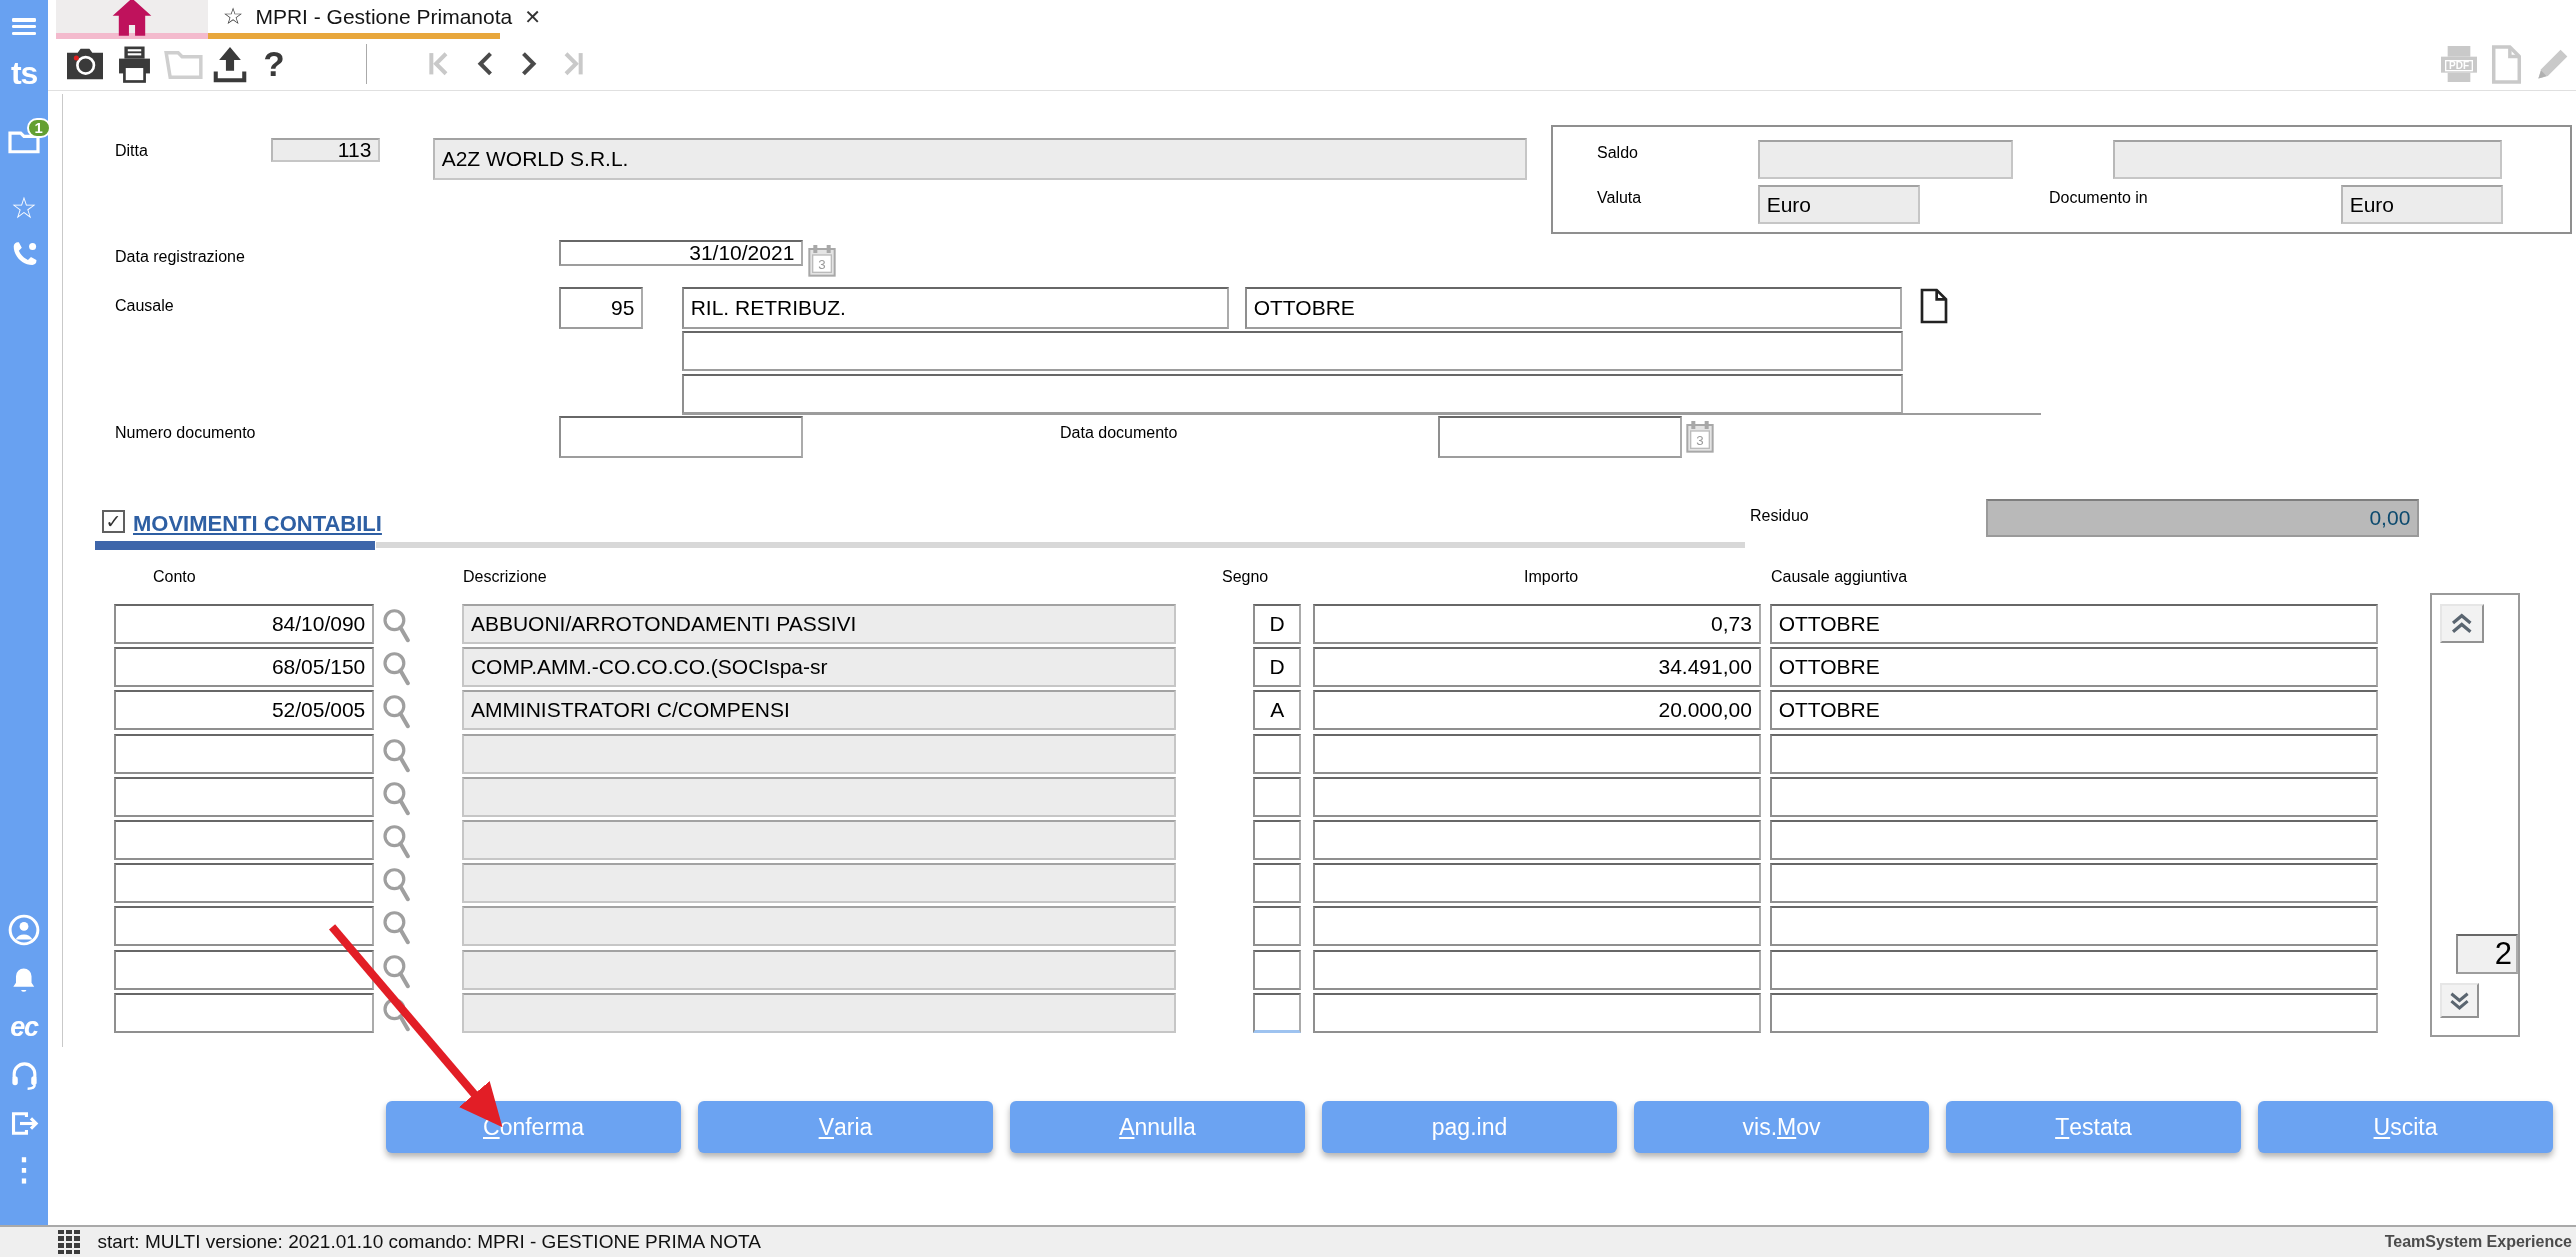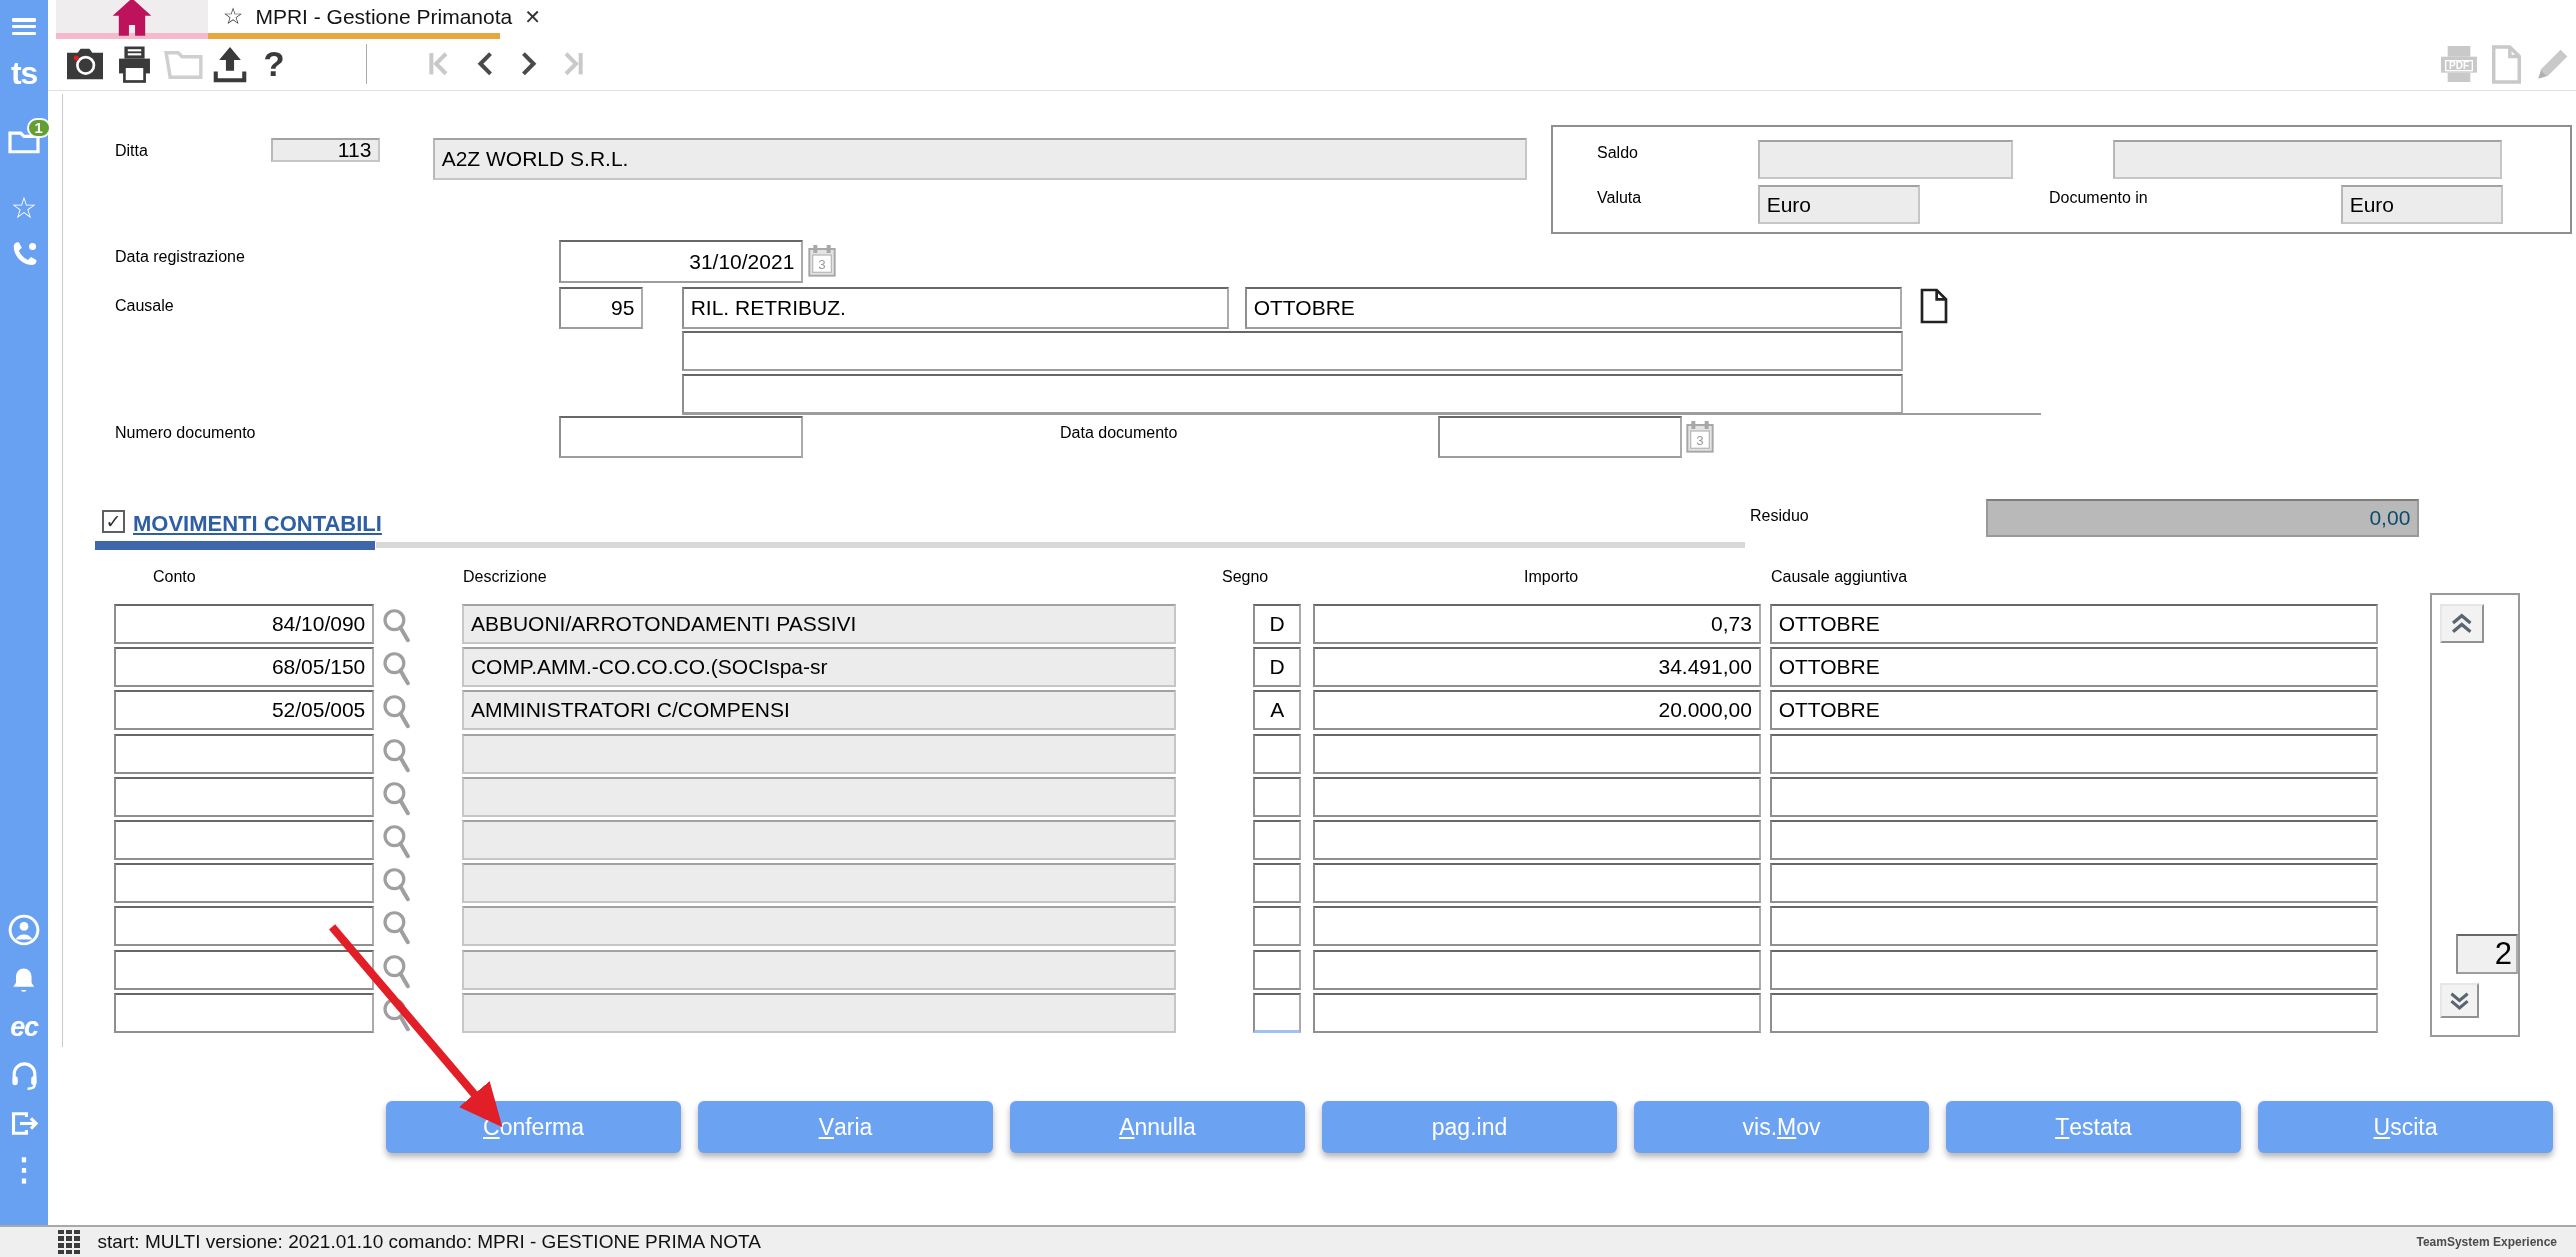--- a/index.html
+++ b/index.html
@@ -68,21 +68,21 @@
   .btn { width:295px; height:52px; background:#6ba3f2; border-radius:6px; color:#fff; font-size:23px;
          display:flex; align-items:center; justify-content:center; box-shadow:0 4px 6px rgba(0,0,0,0.3); cursor:pointer; white-space:nowrap; }
   .btn u { text-decoration:underline; }
 
   
   .statusbar { position:absolute; left:0; top:1225px; width:2576px; height:32px; background:#efefef; border-top:2px solid #a9a9a9;
                display:flex; align-items:center; z-index:40; }
   .grid-icon { display:grid; grid-template-columns:repeat(3,6px); grid-template-rows:repeat(4,4.7px); gap:2px; margin-left:58px; }
   .grid-icon i { background:#3c3c3c; }
   .status-text { font-size:19px; color:#111; margin-left:17.4px; }
-  .brand { margin-left:auto; margin-right:19px; font-size:12px; font-weight:bold; color:#4c4c4c; }
+  .brand { margin-left:auto; margin-right:4px; font-size:16px; font-weight:bold; color:#4c4c4c; }
 
   .vline { position:absolute; background:#c9c9c9; }
   .hline { position:absolute; background:#9c9c9c; }
   svg { display:block; }
 </style>
 </head>
 <body>
 
 <div class="screen">
 
@@ -249,21 +249,21 @@
   <div class="groupbox" style="left:1551px;top:125px;width:1021px;height:109px;"></div>
   <span class="lbl" style="left:1597px;top:144px;">Saldo</span>
   <div class="fld ro" style="left:1758px;top:140px;width:255px;height:39px;"></div>
   <div class="fld ro" style="left:2113px;top:140px;width:389px;height:39px;"></div>
   <span class="lbl" style="left:1597px;top:189px;">Valuta</span>
   <div class="fld ro" style="left:1758px;top:185px;width:162px;height:39px;">Euro</div>
   <span class="lbl" style="left:2049px;top:189px;">Documento in</span>
   <div class="fld ro" style="left:2341px;top:185px;width:162px;height:39px;">Euro</div>
 
   <span class="lbl" style="left:115px;top:248px;">Data registrazione</span>
-  <div class="fld right" style="left:559px;top:240px;width:244px;height:43px;">31/10/2021</div>
+  <div class="fld right" style="left:559px;top:240px;width:244px;height:26px;">31/10/2021</div>
   <div class="abs" style="left:808px;top:244px;">
     <svg width="28" height="34" viewBox="0 0 21 25">
         <rect x="1" y="3.5" width="19" height="20" fill="#e4e4e4" stroke="#a8a8a8" stroke-width="1.5"></rect>
         <rect x="4" y="0.5" width="3" height="6" fill="#a8a8a8"></rect>
         <rect x="14" y="0.5" width="3" height="6" fill="#a8a8a8"></rect>
         <rect x="3.5" y="8" width="14" height="13" fill="#fff" stroke="#bbb"></rect>
         <text x="10.5" y="18.5" font-size="10" fill="#9a9a9a" text-anchor="middle" font-family="Liberation Sans, sans-serif">3</text>
       </svg>
   </div>
 

